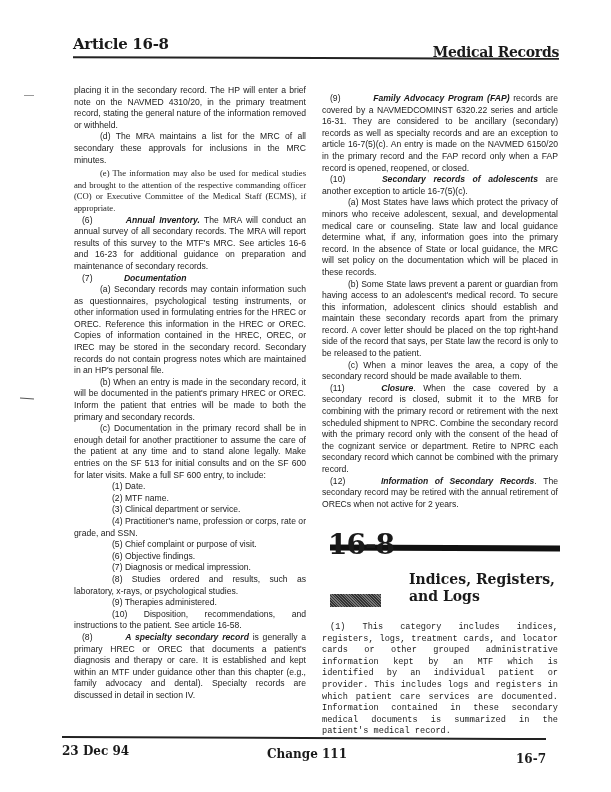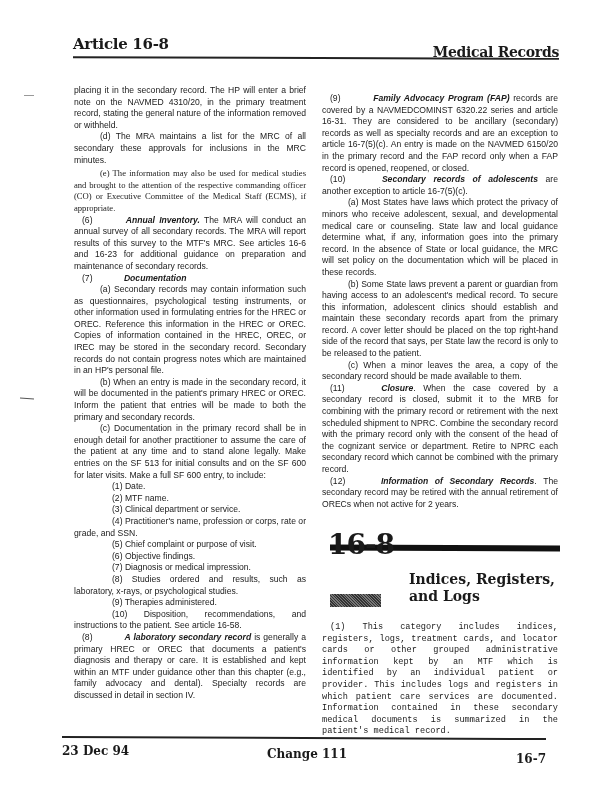--- a/index.html
+++ b/index.html
@@ -51,21 +51,21 @@
   <p class="i3">(1) Date.</p>
   <p class="i3">(2) MTF name.</p>
   <p class="i3">(3) Clinical department or service.</p>
   <p class="i3">(4) Practitioner's name, profession or corps, rate or grade, and SSN.</p>
   <p class="i3">(5) Chief complaint or purpose of visit.</p>
   <p class="i3">(6) Objective findings.</p>
   <p class="i3">(7) Diagnosis or medical impression.</p>
   <p class="i3">(8) Studies ordered and results, such as laboratory, x-rays, or psychological studies.</p>
   <p class="i3">(9) Therapies administered.</p>
   <p class="i3">(10) Disposition, recommendations, and instructions to the patient. See article 16-58.</p>
-  <p class="i1"><span>(8) </span><b class="bi">A laboratory secondary record</b><span> is generally a primary HREC or OREC that documents a patient's diagnosis and therapy or care. It is established and kept within an MTF under guidance other than this chapter (e.g., family advocacy and dental). Specialty records are discussed in detail in section IV.</span></p>
+  <p class="i1"><span>(8) </span><b class="bi">A specialty secondary record</b><span> is generally a primary HREC or OREC that documents a patient's diagnosis and therapy or care. It is established and kept within an MTF under guidance other than this chapter (e.g., family advocacy and dental). Specialty records are discussed in detail in section IV.</span></p>
 </div>
 
 <div class="col col-right">
   <p class="i1"><span>(9) </span><b class="bi">Family Advocacy Program (FAP)</b><span> records are covered by a NAVMEDCOMINST 6320.22 series and article 16-31. They are considered to be ancillary (secondary) records as well as specialty records and are an exception to article 16-7(5)(c). An entry is made on the NAVMED 6150/20 in the primary record and the FAP record only when a FAP record is opened, reopened, or closed.</span></p>
   <p class="i1"><span>(10) </span><b class="bi">Secondary records of adolescents</b><span> are another exception to article 16-7(5)(c).</span></p>
   <p class="i2">(a) Most States have laws which protect the privacy of minors who receive adolescent, sexual, and developmental medical care or counseling. State law and local guidance determine what, if any, information goes into the primary record. In the absence of State or local guidance, the MRC will set policy on the documentation which will be placed in these records.</p>
   <p class="i2">(b) Some State laws prevent a parent or guardian from having access to an adolescent's medical record. To secure this information, adolescent clinics should establish and maintain these secondary records apart from the primary record. A cover letter should be placed on the top right-hand side of the record that says, per State law the record is only to be released to the patient.</p>
   <p class="i2">(c) When a minor leaves the area, a copy of the secondary record should be made available to them.</p>
   <p class="i1"><span>(11) </span><b class="bi">Closure</b><span>. When the case covered by a secondary record is closed, submit it to the MRB for combining with the primary record or retirement with the next scheduled shipment to NPRC. Combine the secondary record with the primary record only with the consent of the head of the cognizant service or department. Retire to NPRC each secondary record which cannot be combined with the primary record.</span></p>
   <p class="i1"><span>(12) </span><b class="bi">Information of Secondary Records</b><span>. The secondary record may be retired with the annual retirement of ORECs when not active for 2 years.</span></p>

